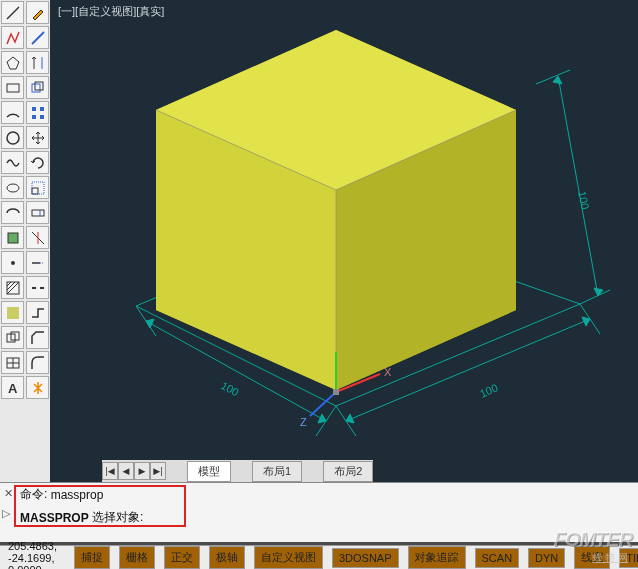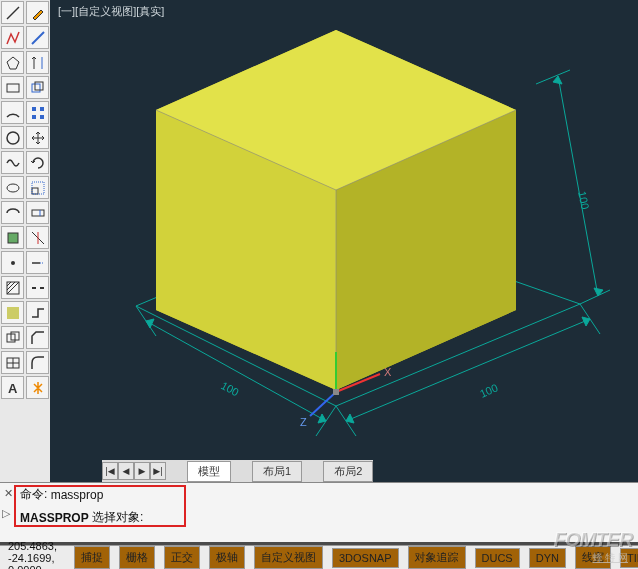--- a/index.html
+++ b/index.html
@@ -304,21 +304,21 @@
 
 <div class="statusbar">
   <div class="coords">205.4863, -24.1699, 0.0000</div>
   <div class="sbtn">捕捉</div>
   <div class="sbtn">栅格</div>
   <div class="sbtn">正交</div>
   <div class="sbtn">极轴</div>
   <div class="sbtn">自定义视图</div>
   <div class="sbtn">3DOSNAP</div>
   <div class="sbtn">对象追踪</div>
-  <div class="sbtn">DUCS</div>
+  <div class="sbtn">SCAN</div>
   <div class="sbtn">DYN</div>
   <div class="sbtn">线宽</div>
   <div class="sbtn">TIP</div>
   <div class="sbtn">DUCS</div>
   <div class="sbtn">模</div>
 </div>
 
 <div class="watermark">FOMTER</div>
 <div class="watermark-sub">蜂 特 网</div>
 

